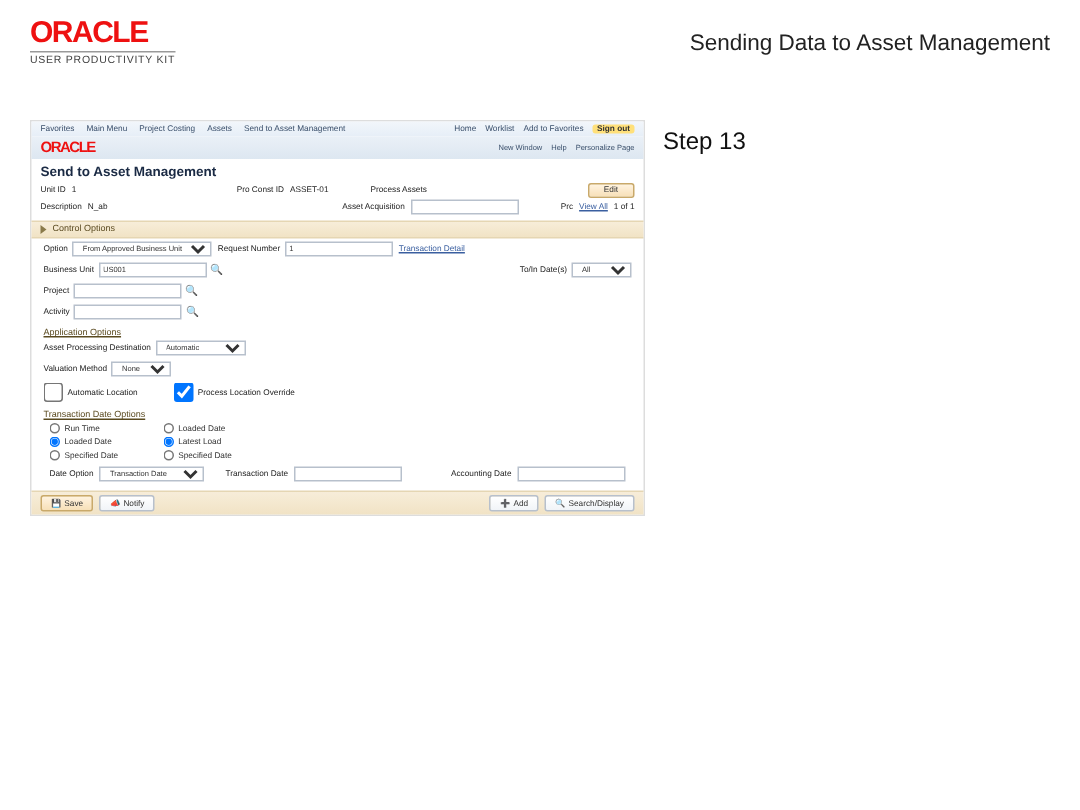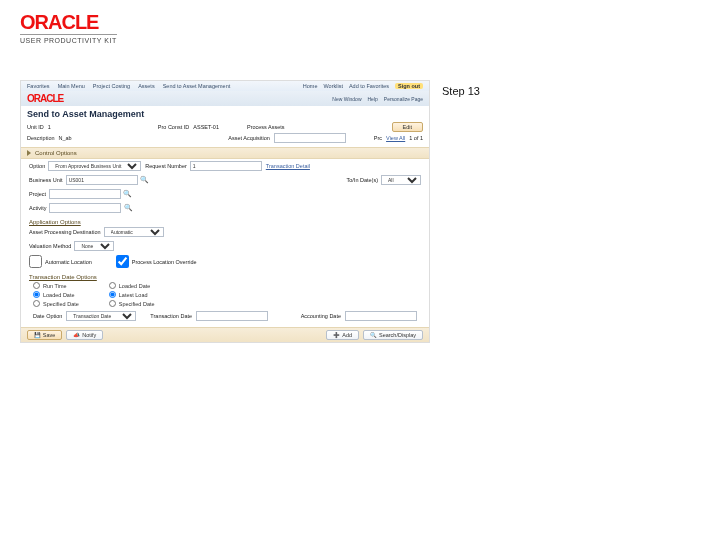--- a/index.html
+++ b/index.html
@@ -11,21 +11,21 @@
 
   .topbar { display: flex; justify-content: space-between; align-items: center; padding: 12px 20px 6px 20px; }
   .brand { display: flex; flex-direction: column; line-height: 1; }
   .brand-main { font-size: 20px; font-weight: bold; color: #e11; letter-spacing: -1px; font-family: "Arial Black", Arial, sans-serif; }
   .brand-sub  { font-size: 7px; letter-spacing: 0.5px; color: #444; border-top: 1px solid #999; padding-top: 2px; margin-top: 2px; }
   .page-title { font-size: 15px; color: #222; }
 
   .content { display: flex; gap: 12px; padding: 30px 20px 10px 20px; align-items: flex-start; }
 
   
-  .instructions { width: 220px; font-size: 11px; line-height: 1.4; color: #111; padding-top: 4px; }
+  .instructions { width: 220px; font-size: 16px; line-height: 1.4; color: #111; padding-top: 4px; }
   .instructions .step { margin-bottom: 14px; }
   .bold { font-weight: bold; }
 
   
   .app { width: 410px; font-size: 6px; border: 1px solid #ddd; background: #fff; }
 
   .app-menubar { display: flex; gap: 8px; padding: 2px 6px; background: linear-gradient(#f2f6fb,#e6eef7); color: #3a4f6b; font-size: 5.5px; align-items: center; }
   .app-menubar span { cursor: default; }
   .app-menubar .right { margin-left: auto; display:flex; gap:6px; align-items:center; }
   .app-menubar .hl { background:#ffe07a; padding:0 3px; border-radius:2px; color:#333; font-weight:bold; }
@@ -68,20 +68,21 @@
 </head>
 <body>
 
 <div class="page">
 
   <div class="topbar">
     <div class="brand">
       <span class="brand-main">ORACLE</span>
       <span class="brand-sub">USER PRODUCTIVITY KIT</span>
     </div>
+    <div class="page-title">Sending Data to Asset Management</div>
   </div>
 
   <div class="content">
 
     <div class="app">
 
       <div class="app-menubar">
         <span>Favorites</span>
         <span>Main Menu</span>
         <span>Project Costing</span>

